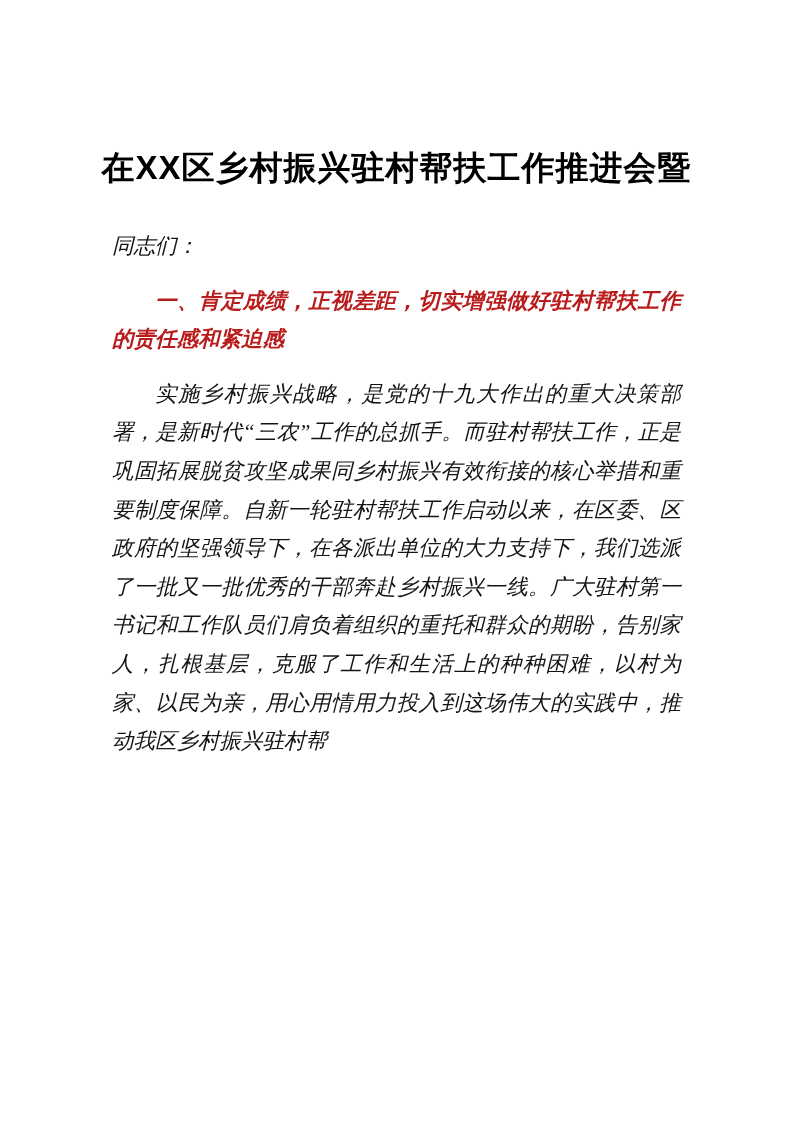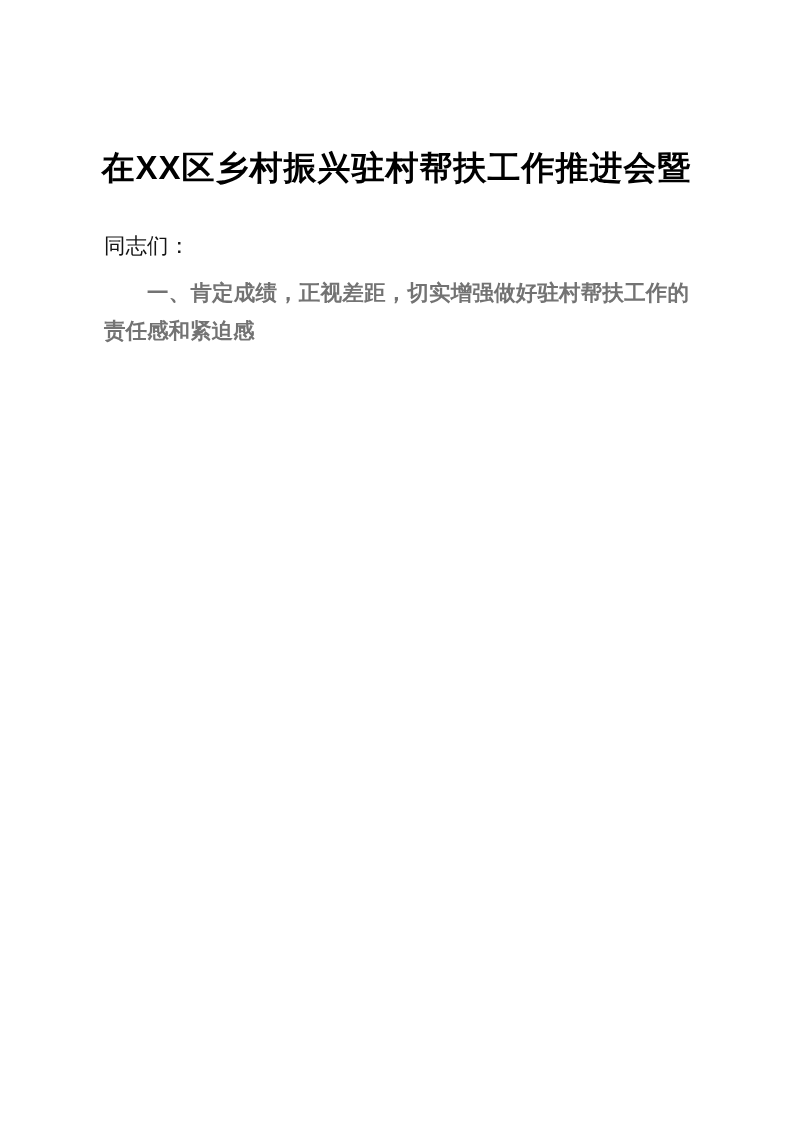--- a/index.html
+++ b/index.html
@@ -31,46 +31,48 @@
     display: block;
   }
   .doc-body {
     font-family: "Liberation Serif", "DejaVu Serif", serif;
     font-size: 21.5px;
     line-height: 38.6px;
     color: #141414;
     text-align: justify;
   }
   .doc-body p {
-    margin: 8px;
+    margin: 16px;
+    font-style: italic;
   }
   .salutation {
     text-indent: 0;
   }
   .para {
     text-indent: 2em;
   }
   .section-heading {
     text-indent: 2em;
     font-weight: 700;
-    color: #737373;
+    color: #b91c1c;
   }
 </style>
 </head>
 <body>
 
 <div class="page">
 
   <h1 class="doc-title">
     <span class="title-line">在XX区乡村振兴驻村帮扶工作推进会暨</span>
   </h1>
 
   <div class="doc-body">
 
     <p class="salutation">同志们：</p>
 
 
     <p class="section-heading">一、肯定成绩，正视差距，切实增强做好驻村帮扶工作的责任感和紧迫感</p>
 
+    <p class="para">实施乡村振兴战略，是党的十九大作出的重大决策部署，是新时代“三农”工作的总抓手。而驻村帮扶工作，正是巩固拓展脱贫攻坚成果同乡村振兴有效衔接的核心举措和重要制度保障。自新一轮驻村帮扶工作启动以来，在区委、区政府的坚强领导下，在各派出单位的大力支持下，我们选派了一批又一批优秀的干部奔赴乡村振兴一线。广大驻村第一书记和工作队员们肩负着组织的重托和群众的期盼，告别家人，扎根基层，克服了工作和生活上的种种困难，以村为家、以民为亲，用心用情用力投入到这场伟大的实践中，推动我区乡村振兴驻村帮</p>
 
   </div>
 
 </div>
 
 </body></html>

